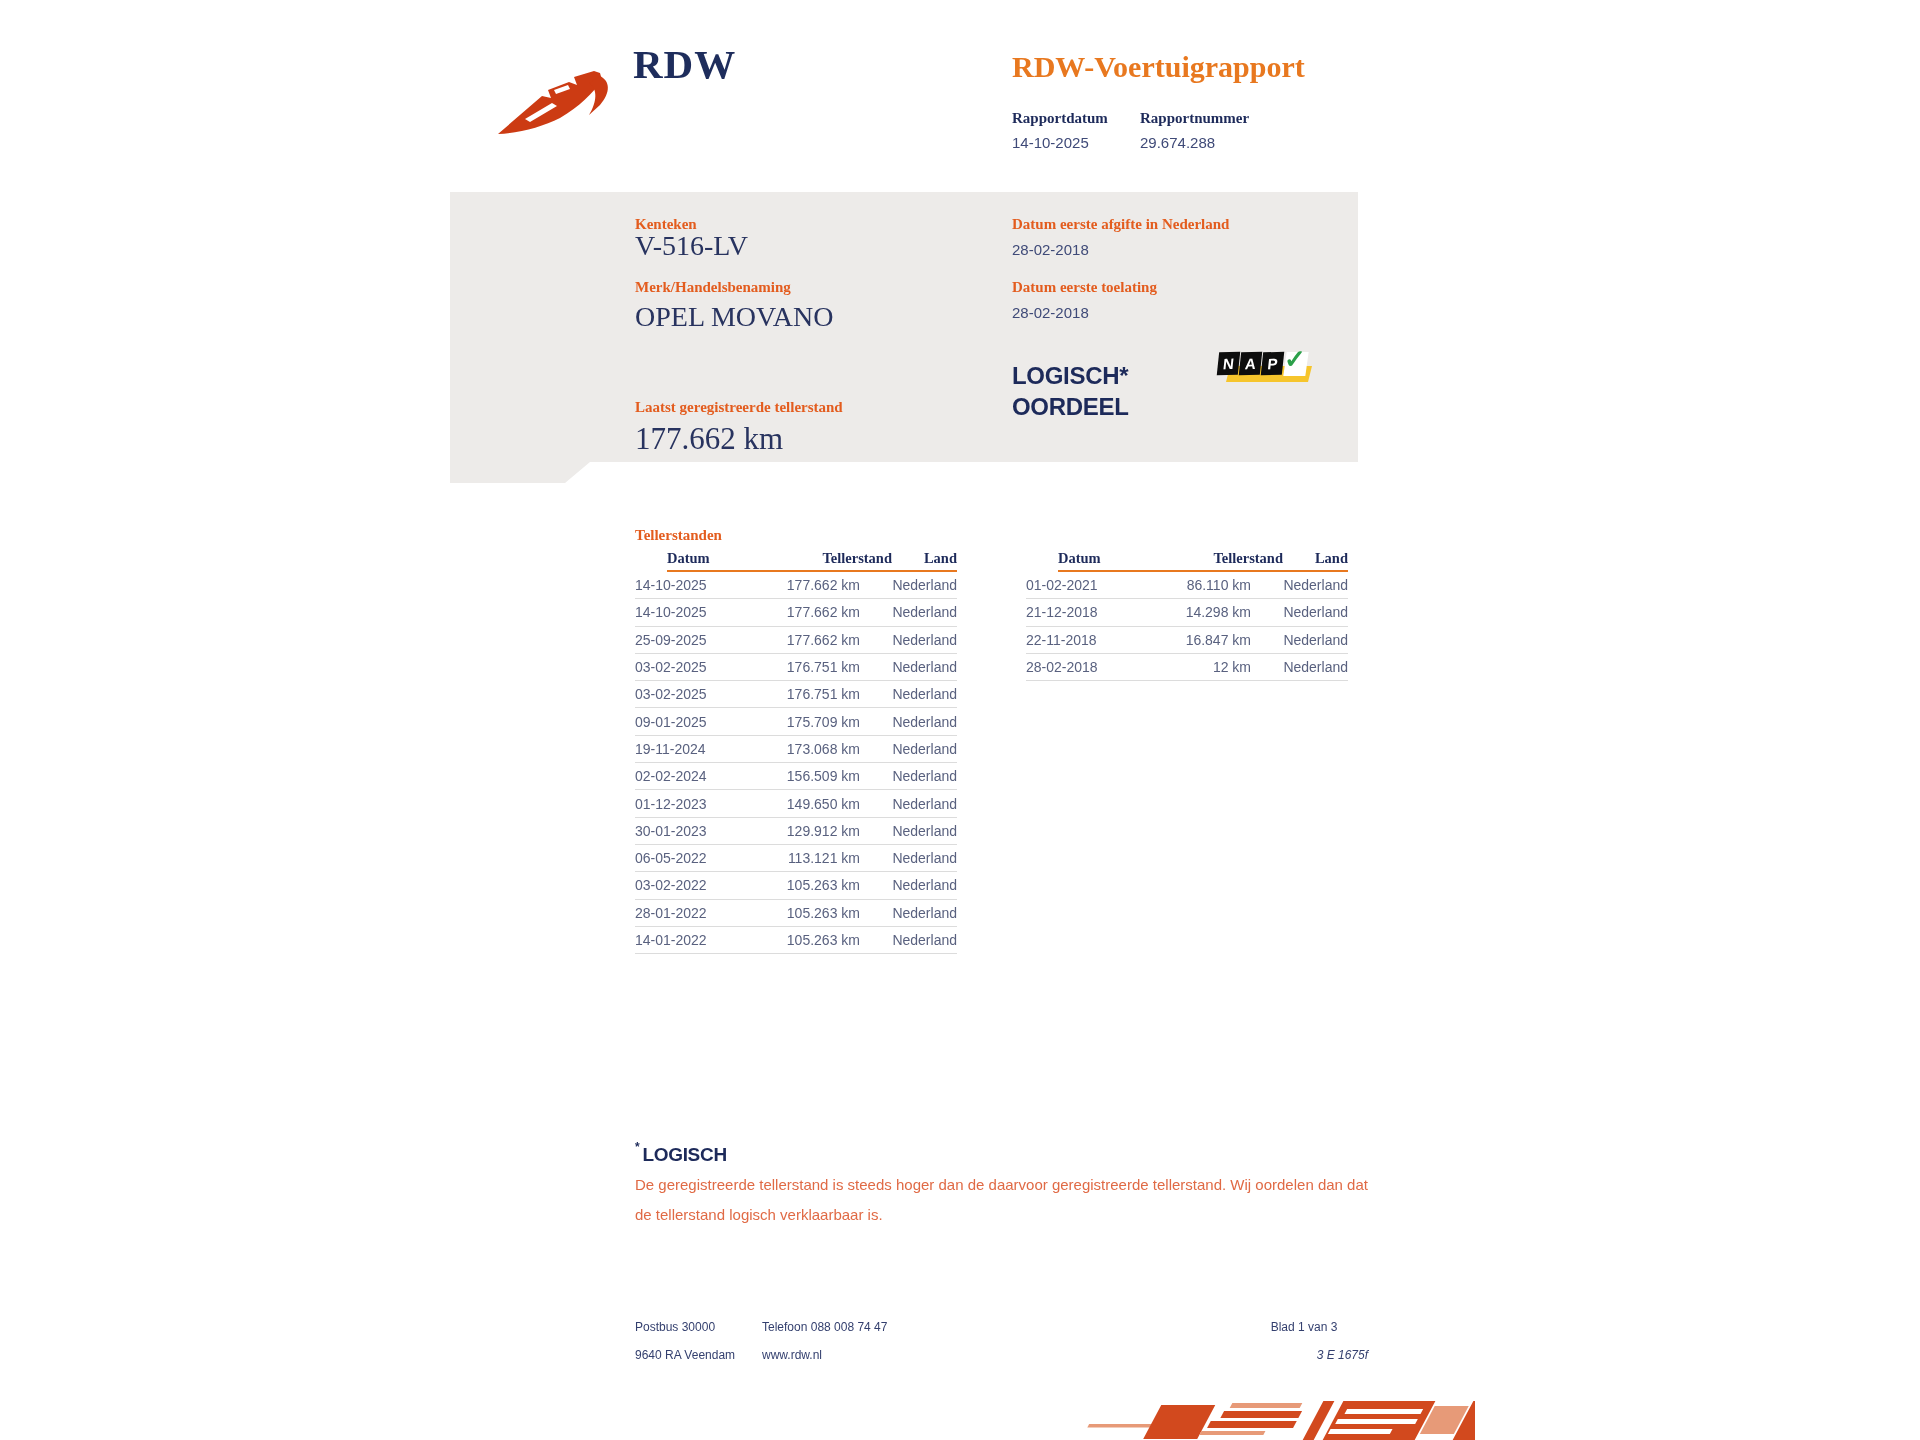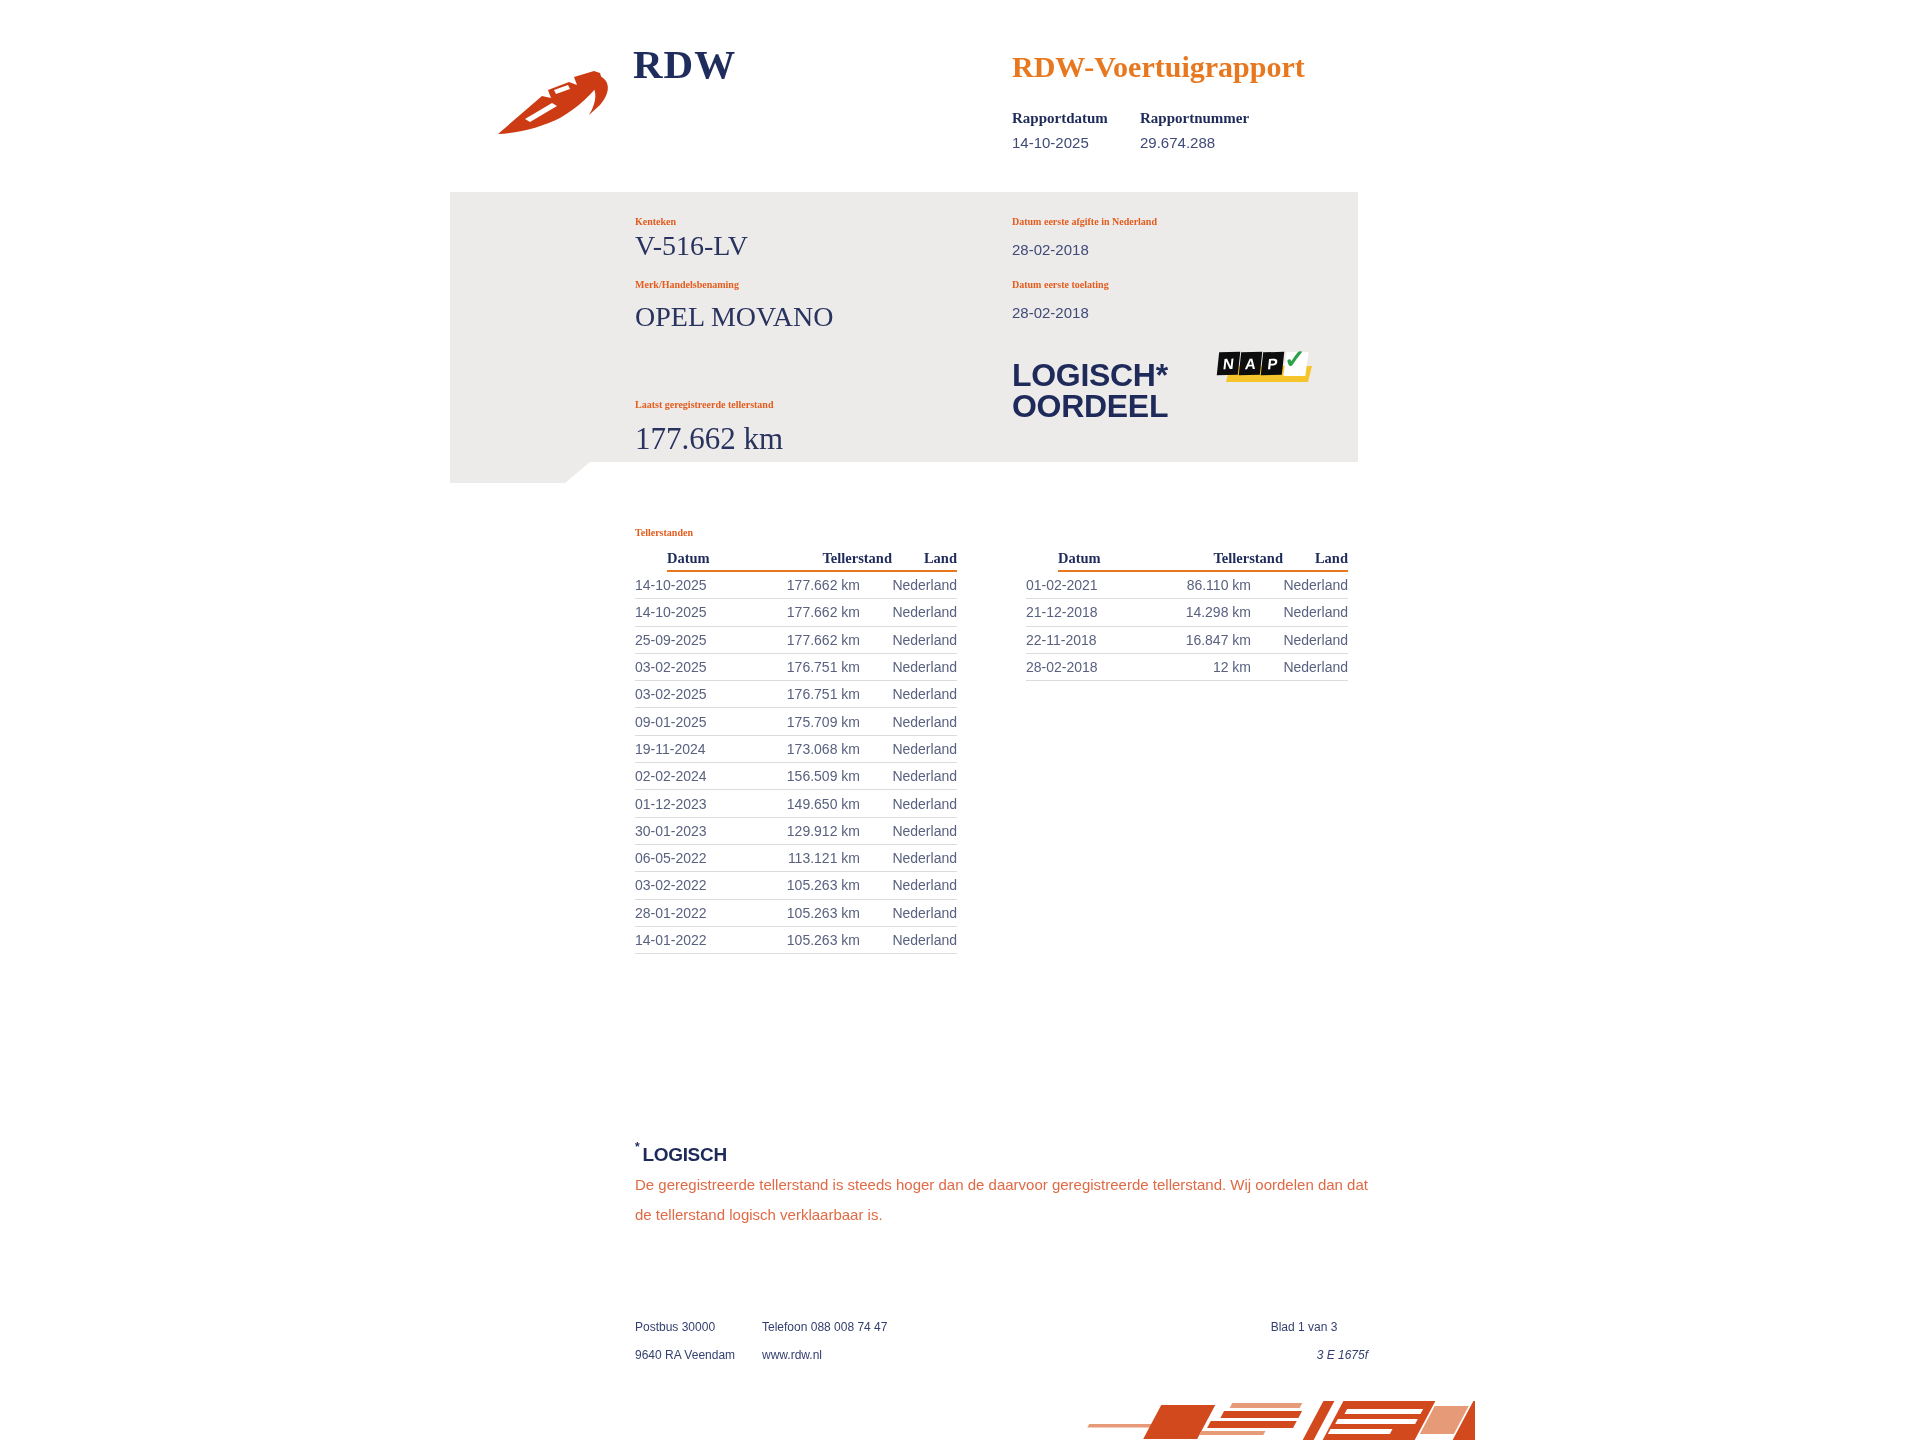--- a/index.html
+++ b/index.html
@@ -7,21 +7,21 @@
   body { font-family:"Liberation Sans", sans-serif; }
   .page { position:relative; width:1920px; height:1440px; background:#fff; overflow:hidden; }
 
   
   .logo { position:absolute; left:492px; top:56px; width:138px; height:84px; }
   .wordmark { position:absolute; left:633px; top:40px; font-family:"Liberation Serif", serif;
     font-weight:700; font-size:41px; letter-spacing:1px; color:#1e2d5c; }
   .doc-title { position:absolute; left:1012px; top:50px; font-family:"Liberation Serif", serif;
     font-weight:700; font-size:30px; color:#e8781f; }
 
-  .lbl { font-family:"Liberation Serif", serif; font-weight:700; font-size:10px; color:#e35c1e; }
+  .lbl { font-family:"Liberation Serif", serif; font-weight:700; font-size:15px; color:#e35c1e; }
   .lbl-navy { font-family:"Liberation Serif", serif; font-weight:700; font-size:15px; color:#1d2a5a; }
   .val { font-size:15px; color:#3f4a78; }
 
   .rapportdatum-label { position:absolute; left:1012px; top:110px; }
   .rapportnummer-label { position:absolute; left:1140px; top:110px; }
   .rapportdatum-value { position:absolute; left:1012px; top:134px; }
   .rapportnummer-value { position:absolute; left:1140px; top:134px; }
 
   
   .graybox { position:absolute; left:450px; top:192px; width:908px; height:291px; background:#edebe9;
@@ -35,21 +35,21 @@
     font-size:28px; color:#28335f; }
   .teller-label { position:absolute; left:635px; top:399px; }
   .teller-value { position:absolute; left:635px; top:421px; font-family:"Liberation Serif", serif;
     font-size:31px; color:#28335f; }
 
   .afgifte-label { position:absolute; left:1012px; top:216px; }
   .afgifte-value { position:absolute; left:1012px; top:241px; }
   .toelating-label { position:absolute; left:1012px; top:279px; }
   .toelating-value { position:absolute; left:1012px; top:304px; }
 
-  .oordeel { position:absolute; left:1012px; top:360px; font-size:32px; font-weight:700;
+  .oordeel { position:absolute; left:1012px; top:360px; font-size:24px; font-weight:700;
     color:#1d2a5a; line-height:31px; letter-spacing:-0.3px; }
 
   
   .nap { position:absolute; left:1218px; top:350px; width:92px; height:40px; }
   .nap-bar { position:absolute; left:10px; top:16px; width:82px; height:16px; background:#f6c52c;
     transform:skewX(-14deg); }
   .nap-tile { position:absolute; top:2px; width:21px; height:23px; background:#0d0d0d; color:#fff;
     font-weight:700; font-size:15px; text-align:center; line-height:23px; transform:skewX(-8deg) rotate(-2deg); }
   .nap-n { left:0px; } .nap-a { left:22px; } .nap-p { left:44px; }
   .nap-check-tile { position:absolute; left:67px; top:2px; width:22px; height:24px; background:#ffffff;

